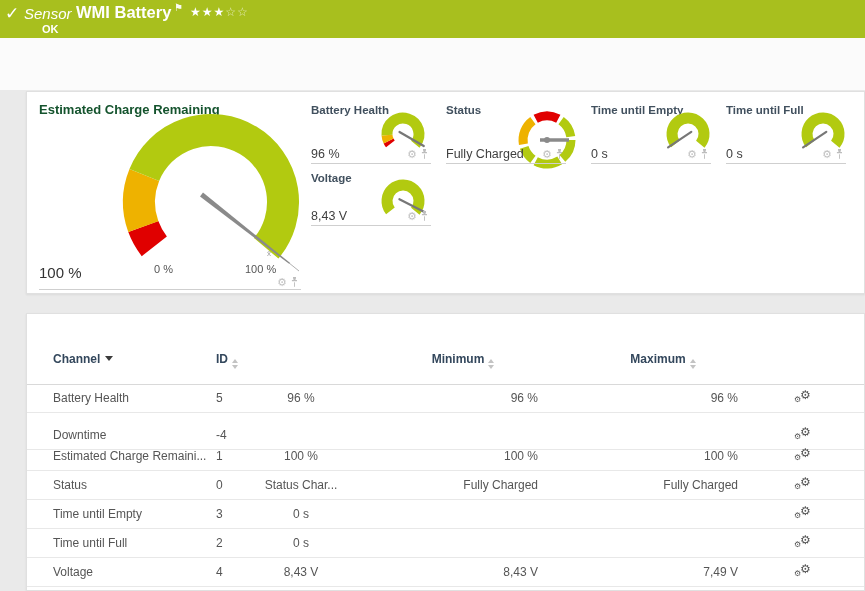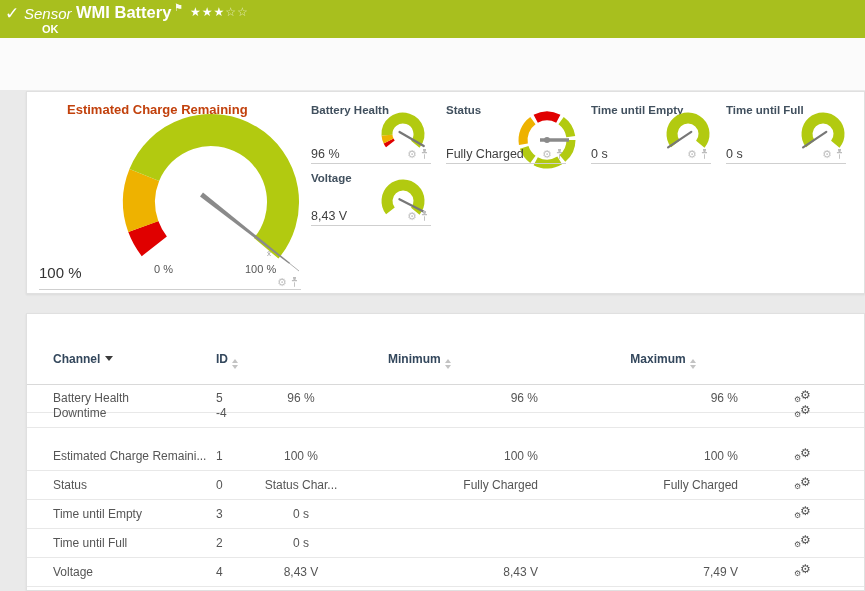--- a/index.html
+++ b/index.html
@@ -30,21 +30,21 @@
   
   .panel{position:absolute;left:26px;width:839px;background:#fff;border:1px solid #e0e0e0;box-sizing:border-box;box-shadow:0 1px 2px rgba(0,0,0,.07);}
   #panel-gauges{top:91px;height:203px;}
   #panel-table{top:313px;height:278px;}
   
   .tile-title{position:absolute;font-size:11.5px;font-weight:bold;color:#41505e;}
   .tile-value{position:absolute;font-size:12.5px;color:#3f3f3f;}
   .tile-line{position:absolute;height:1px;background:#cfcfcf;}
   .tile-tools{position:absolute;display:flex;align-items:center;gap:3px;}
   .tile-tools .gear{font-size:11px;color:#c0c0c0;line-height:1;}
-  .main-title{position:absolute;left:12px;top:10px;font-size:13px;font-weight:bold;color:#c2410c;margin-left:28px;}
+  .main-title{position:absolute;left:12px;top:10px;font-size:13px;font-weight:bold;color:#14532d;}
   .main-value{position:absolute;left:12px;top:172px;font-size:15px;color:#333;}
   .scale-label{position:absolute;font-size:11px;color:#555;}
   .needle-tip-mark{position:absolute;font-size:8px;color:#9a9a9a;}
   
   .th{position:absolute;font-size:12px;font-weight:bold;color:#33475c;cursor:pointer;}
   .sort{display:inline-flex;flex-direction:column;gap:2px;margin-left:4px;vertical-align:0px;}
   .sort i{display:block;width:0;height:0;border-left:3.5px solid transparent;border-right:3.5px solid transparent;}
   .sort .up{border-bottom:4px solid #c3c3c3;}
   .sort .down{border-top:4px solid #c3c3c3;}
   .chan-caret{display:inline-block;width:0;height:0;border-left:4px solid transparent;border-right:4px solid transparent;border-top:5px solid #3b3b3b;margin-left:5px;vertical-align:2px;}
@@ -244,21 +244,21 @@
 
   <div class="th" style="left:26px;top:38px;">
     <span>Channel</span><span class="chan-caret"></span>
   </div>
   <div class="th" style="left:189px;top:38px;text-align:right;">
     <span>ID</span><span class="sort">
         <i class="up"></i>
         <i class="down"></i>
       </span>
   </div>
-  <div class="th" style="left:361px;top:38px;width:150px;text-align:left;">
+  <div class="th" style="left:361px;top:38px;width:150px;text-align:center;">
     <span>Minimum</span><span class="sort">
         <i class="up"></i>
         <i class="down"></i>
       </span>
   </div>
   <div class="th" style="left:561px;top:38px;width:150px;text-align:center;">
     <span>Maximum</span><span class="sort">
         <i class="up"></i>
         <i class="down"></i>
       </span>
@@ -266,21 +266,21 @@
   <div class="hdr-rule"></div>
 
   <div class="trow" style="top:70px;">
     <span class="cell c-channel">Battery Health</span>
     <span class="cell c-id">5</span>
     <span class="cell c-last">96 %</span>
     <span class="cell c-min">96 %</span>
     <span class="cell c-max">96 %</span>
     <span class="c-tools"><span class="gears2"><span class="g-big">⚙</span><span class="g-small">⚙</span></span></span>
   </div>
-  <div class="trow" style="top:85px;padding-left:48px;">
+  <div class="trow" style="top:107px;padding-left:48px;">
     <span class="cell c-channel">Downtime</span>
     <span class="cell c-id">-4</span>
     <span class="cell c-last"></span>
     <span class="cell c-min"></span>
     <span class="cell c-max"></span>
     <span class="c-tools"><span class="gears2"><span class="g-big">⚙</span><span class="g-small">⚙</span></span></span>
   </div>
   <div class="trow" style="top:128px;">
     <span class="cell c-channel">Estimated Charge Remaini...</span>
     <span class="cell c-id">1</span>

